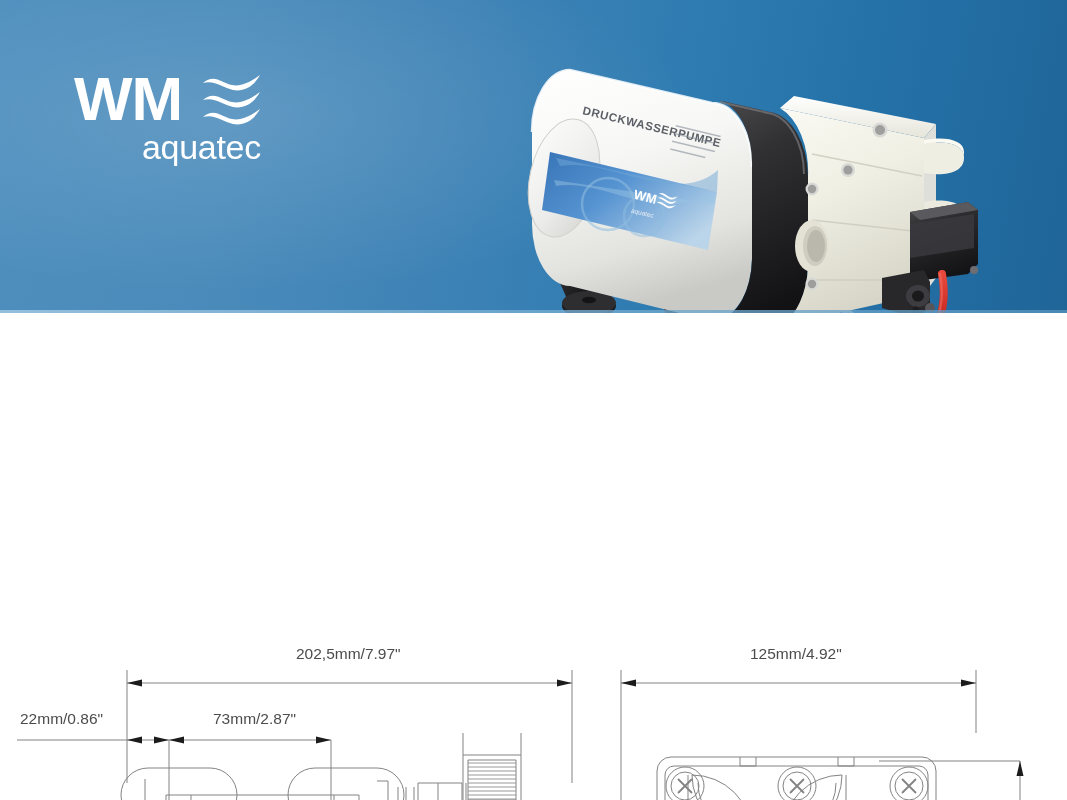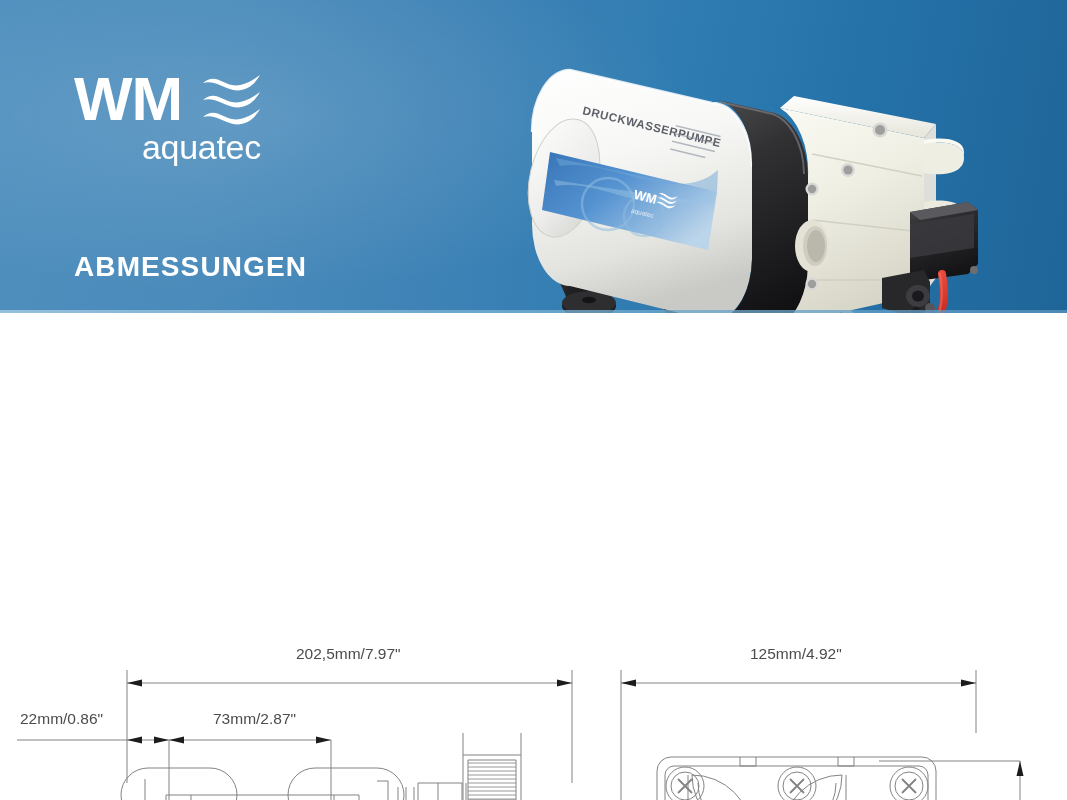--- a/index.html
+++ b/index.html
@@ -85,21 +85,20 @@
       <div id="logo-waves">
         <svg width="60" height="52" viewBox="0 0 60 52">
           <path d="M1,9 C12,-1 20,9 30,11 C40,13 50,7 58,1 C52,12 42,18 31,16 C21,14 13,6 1,9 Z" fill="#ffffff"></path>
           <path d="M1,26 C12,16 20,26 30,28 C40,30 50,24 58,18 C52,29 42,35 31,33 C21,31 13,23 1,26 Z" fill="#ffffff"></path>
           <path d="M1,43 C12,33 20,43 30,45 C40,47 50,41 58,35 C52,46 42,52 31,50 C21,48 13,40 1,43 Z" fill="#ffffff"></path>
         </svg>
       </div>
       <div id="logo-aquatec">aquatec</div>
     </div>
 
-    <div id="section-title">ABMESSUNGEN</div>
 
     <div id="product-photo">
       <svg width="470" height="300" viewBox="0 0 470 300">
         <defs>
           <linearGradient id="motorG" x1="0" y1="0" x2="0.25" y2="1">
             <stop offset="0%" stop-color="#ffffff"></stop>
             <stop offset="40%" stop-color="#f7f7f5"></stop>
             <stop offset="78%" stop-color="#e3e3df"></stop>
             <stop offset="100%" stop-color="#c9c9c5"></stop>
           </linearGradient>

